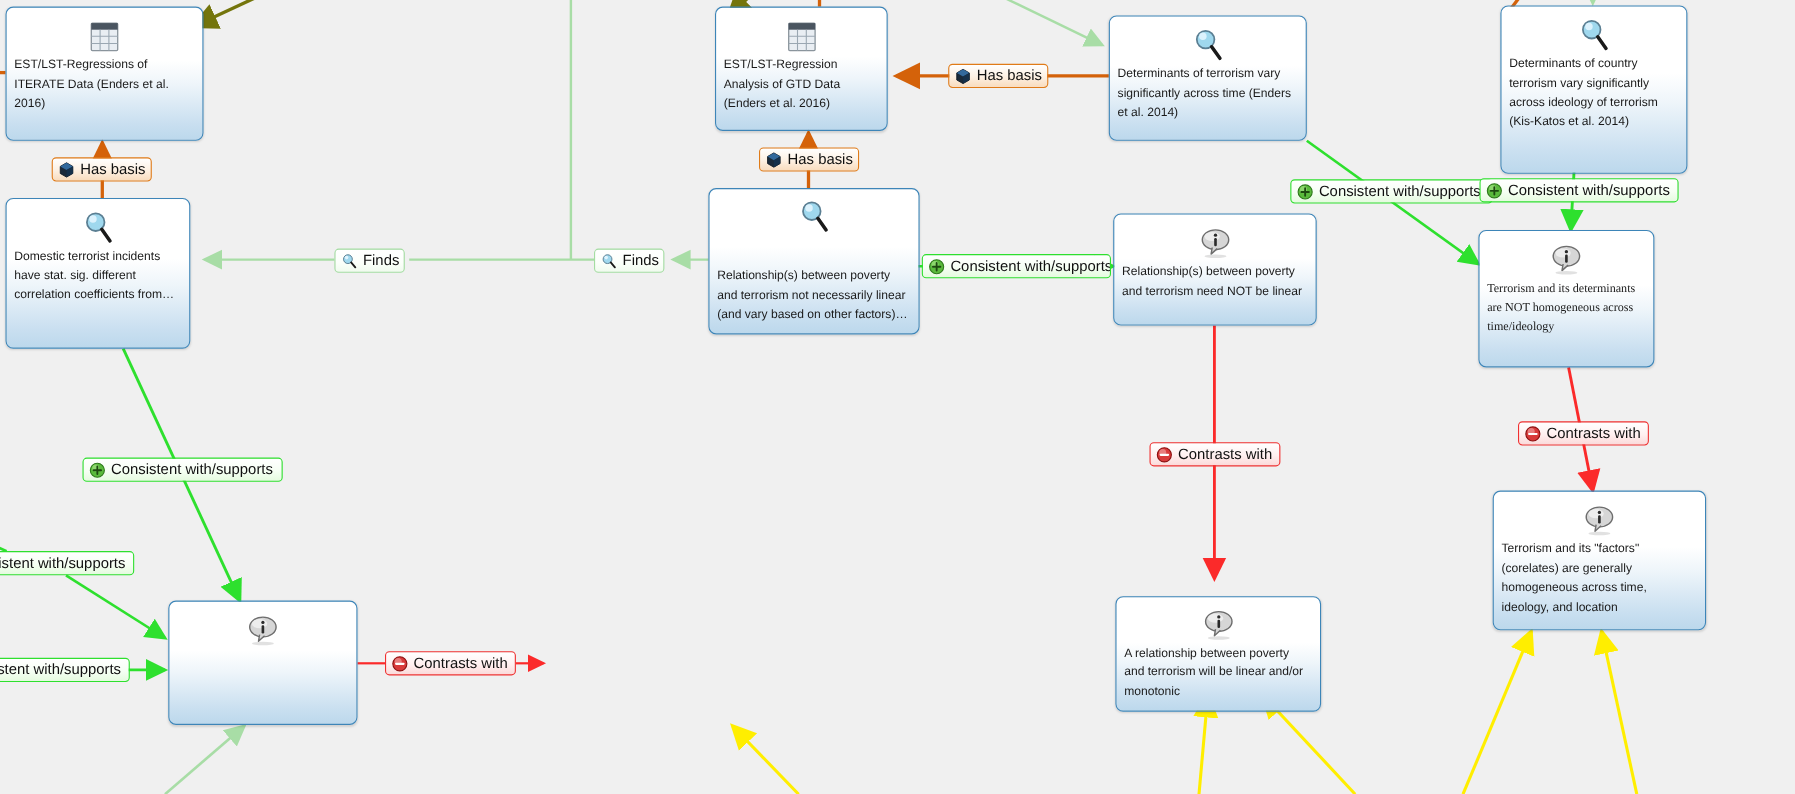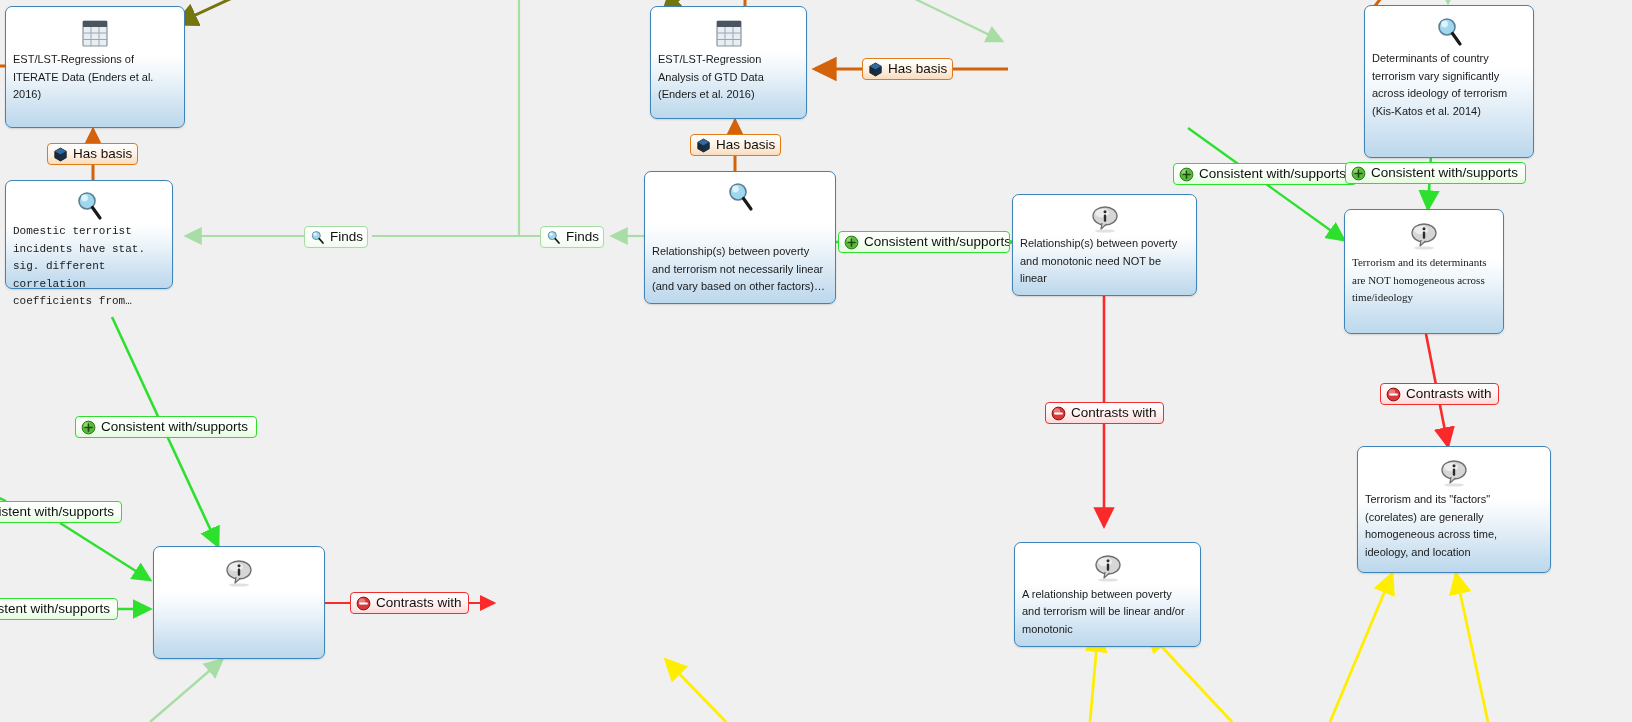--- a/index.html
+++ b/index.html
@@ -140,21 +140,21 @@
     <span class="nicon">
       <svg width="30" height="32" viewBox="0 0 30 32">
           <rect x="3" y="4" width="24" height="25" rx="1" fill="#e9eef3" stroke="#8a949c" stroke-width="1.2"></rect>
           <rect x="3" y="4" width="24" height="6" fill="#4a5560"></rect>
           <path d="M11 10V29M19 10V29M3 16h24M3 22.5h24" stroke="#9aa7b2" stroke-width="1"></path>
         </svg>
     </span>
     <span class="ntext">EST/LST-Regressions of ITERATE Data (Enders et al. 2016)</span>
   </div>
 
-  <div class="node" style="left:5px;top:180px;width:168px;height:109px;font-family:Liberation Mono, monospace;">
+  <div class="node" style="left:5px;top:180px;width:168px;height:137px;">
     <span class="nicon">
       <svg width="30" height="32" viewBox="0 0 30 32">
           <circle cx="13" cy="11" r="8" fill="#9fd8ee" stroke="#5b7f93" stroke-width="1.6"></circle>
           <circle cx="10.5" cy="8" r="3.4" fill="#e6f7ff" opacity=".85"></circle>
           <path d="M18.5 17.5 L26 28" stroke="#1a1a1a" stroke-width="3.2" stroke-linecap="round"></path>
         </svg>
     </span>
     <span class="ntext">Domestic terrorist incidents have stat. sig. different correlation coefficients from…</span>
   </div>
 
@@ -173,20 +173,30 @@
     <span class="nicon">
       <svg width="30" height="32" viewBox="0 0 30 32">
           <circle cx="13" cy="11" r="8" fill="#9fd8ee" stroke="#5b7f93" stroke-width="1.6"></circle>
           <circle cx="10.5" cy="8" r="3.4" fill="#e6f7ff" opacity=".85"></circle>
           <path d="M18.5 17.5 L26 28" stroke="#1a1a1a" stroke-width="3.2" stroke-linecap="round"></path>
         </svg>
     </span>
     <span class="ntext">Relationship(s) between poverty and terrorism not necessarily linear (and vary based on other factors)…</span>
   </div>
 
+  <div class="node" style="left:1008px;top:14px;width:180px;height:114px;">
+    <span class="nicon">
+      <svg width="30" height="32" viewBox="0 0 30 32">
+          <circle cx="13" cy="11" r="8" fill="#9fd8ee" stroke="#5b7f93" stroke-width="1.6"></circle>
+          <circle cx="10.5" cy="8" r="3.4" fill="#e6f7ff" opacity=".85"></circle>
+          <path d="M18.5 17.5 L26 28" stroke="#1a1a1a" stroke-width="3.2" stroke-linecap="round"></path>
+        </svg>
+    </span>
+    <span class="ntext">Determinants of terrorism vary significantly across time (Enders et al. 2014)</span>
+  </div>
 
   <div class="node" style="left:1364px;top:5px;width:170px;height:153px;">
     <span class="nicon">
       <svg width="30" height="32" viewBox="0 0 30 32">
           <circle cx="13" cy="11" r="8" fill="#9fd8ee" stroke="#5b7f93" stroke-width="1.6"></circle>
           <circle cx="10.5" cy="8" r="3.4" fill="#e6f7ff" opacity=".85"></circle>
           <path d="M18.5 17.5 L26 28" stroke="#1a1a1a" stroke-width="3.2" stroke-linecap="round"></path>
         </svg>
     </span>
     <span class="ntext">Determinants of country terrorism vary significantly across ideology of terrorism (Kis-Katos et al. 2014)</span>
@@ -196,21 +206,21 @@
     <span class="nicon">
       <svg width="32" height="30" viewBox="0 0 32 30">
           <ellipse cx="16" cy="12" rx="12" ry="9" fill="#d6d6d6" stroke="#6e6e6e" stroke-width="1.3"></ellipse>
           <ellipse cx="13" cy="9" rx="7" ry="4.2" fill="#f2f2f2" opacity=".8"></ellipse>
           <path d="M13 19 L12 25 L17.5 20" fill="#d6d6d6" stroke="#6e6e6e" stroke-width="1.3" stroke-linejoin="round"></path>
           <circle cx="16" cy="7.8" r="1.5" fill="#2b2b2b"></circle>
           <rect x="14.8" y="10.4" width="2.4" height="7.4" rx="1.1" fill="#2b2b2b"></rect>
           <ellipse cx="16" cy="27" rx="10" ry="1.6" fill="#c9c9c9" opacity=".55"></ellipse>
         </svg>
     </span>
-    <span class="ntext">Relationship(s) between poverty and monotonic need NOT be linear</span>
+    <span class="ntext">Relationship(s) between poverty and terrorism need NOT be linear</span>
   </div>
 
   <div class="node" style="left:1344px;top:209px;width:160px;height:125px;font-family:Liberation Serif, serif;">
     <span class="nicon">
       <svg width="32" height="30" viewBox="0 0 32 30">
           <ellipse cx="16" cy="12" rx="12" ry="9" fill="#d6d6d6" stroke="#6e6e6e" stroke-width="1.3"></ellipse>
           <ellipse cx="13" cy="9" rx="7" ry="4.2" fill="#f2f2f2" opacity=".8"></ellipse>
           <path d="M13 19 L12 25 L17.5 20" fill="#d6d6d6" stroke="#6e6e6e" stroke-width="1.3" stroke-linejoin="round"></path>
           <circle cx="16" cy="7.8" r="1.5" fill="#2b2b2b"></circle>
           <rect x="14.8" y="10.4" width="2.4" height="7.4" rx="1.1" fill="#2b2b2b"></rect>

